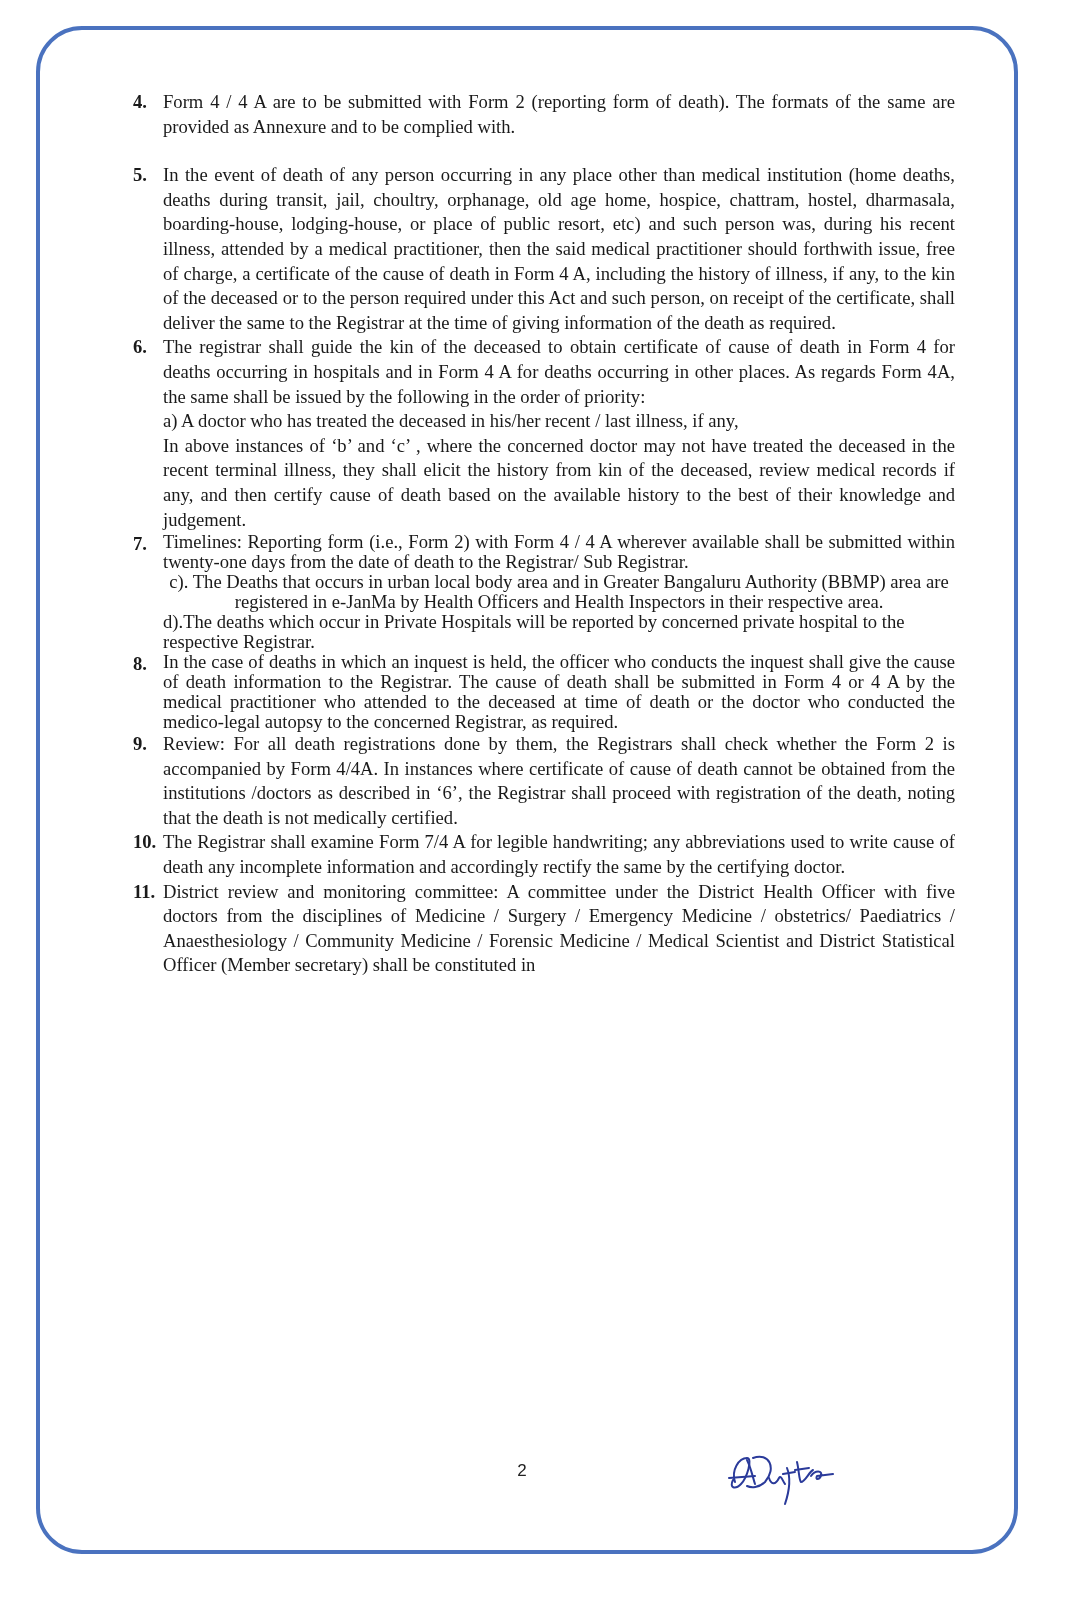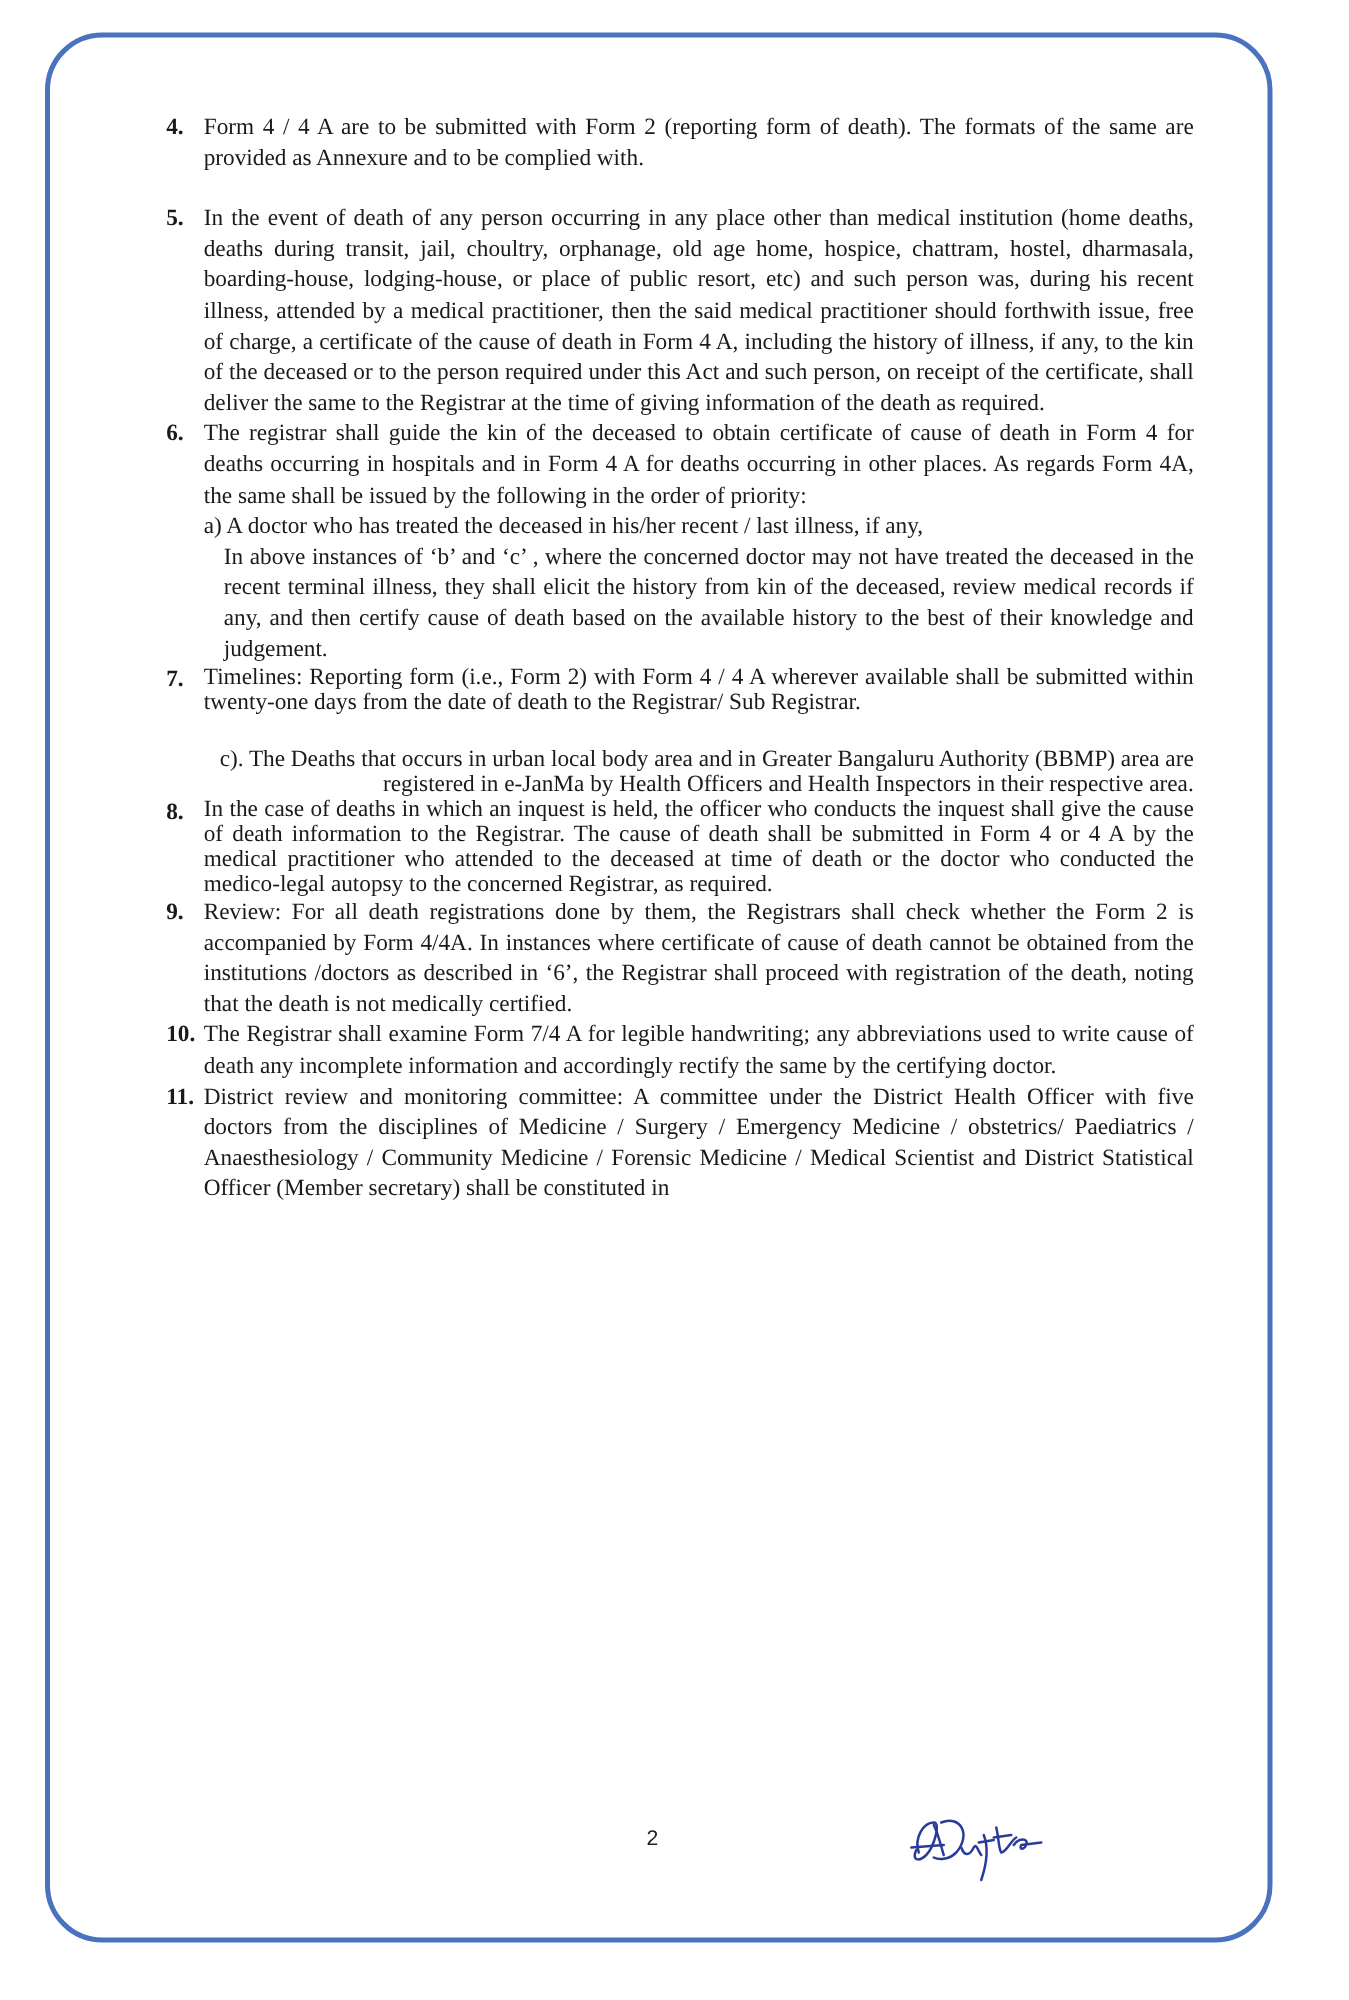--- a/index.html
+++ b/index.html
@@ -49,29 +49,30 @@
     <div class="body">
         <p>In the event of death of any person occurring in any place other than medical institution (home deaths, deaths during transit, jail, choultry, orphanage, old age home, hospice, chattram, hostel, dharmasala, boarding-house, lodging-house, or place of public resort, etc) and such person was, during his recent illness, attended by a medical practitioner, then the said medical practitioner should forthwith issue,  free of charge, a certificate of the cause of death in Form 4 A, including the history of illness, if any, to the kin of the deceased or to the person required under this Act and such person, on receipt of the certificate, shall deliver the same to the Registrar at the time of giving information of the death as required.</p>
       </div>
   </div>
 
   <div class="item">
     <span class="num">6.</span>
     <div class="body">
       <p>The registrar shall guide the kin of the deceased to obtain certificate of cause of death in Form 4 for deaths occurring in hospitals and in Form 4 A for deaths occurring in other places. As regards Form 4A, the same shall be issued by  the following in the order of priority:</p>
       <p class="sub">a) A doctor who has treated the deceased in his/her recent / last illness, if any,</p>
-      <p class="note" style="margin-left:16px;">In above instances of ‘b’ and ‘c’ , where the concerned doctor may not have treated the deceased in the recent terminal illness, they shall elicit the history from kin of the deceased, review medical records if any, and then certify cause of death based on the available history to the best of their knowledge and judgement.</p>
+      <p class="note" style="margin-left:0;">In above instances of ‘b’ and ‘c’ , where the concerned doctor may not have treated the deceased in the recent terminal illness, they shall elicit the history from kin of the deceased, review medical records if any, and then certify cause of death based on the available history to the best of their knowledge and judgement.</p>
     </div>
   </div>
 
   <div class="item wide">
     <span class="num">7.</span>
     <div class="body">
       <p>Timelines: Reporting form (i.e., Form 2) with Form 4 / 4 A wherever available shall be submitted within twenty-one days from the date of death to the Registrar/ Sub Registrar.</p>
-      <p class="sub" style="text-align:right;margin-top:26px;">c). The Deaths that occurs in urban local body area and in Greater Bangaluru Authority (BBMP) area are registered in e-JanMa by Health Officers and Health Inspectors in their respective area.</p>
+      <p class="sub" style="text-align:center;">c). The Deaths that occurs in urban local body area and in Greater Bangaluru Authority (BBMP) area are registered in e-JanMa by Health Officers and Health Inspectors in their respective area.</p>
+      <p class="sub" style="text-align:left;">d).The deaths which occur in Private Hospitals will be reported by concerned private hospital to the respective Registrar.</p>
     </div>
   </div>
 
   <div class="item wide">
     <span class="num">8.</span>
     <div class="body">
         <p>In the case of deaths in which an inquest is held, the officer who conducts the inquest shall give the cause of death information to the Registrar. The cause of death shall be submitted in Form 4 or 4 A by the medical practitioner who attended to the deceased at time of death or the doctor who conducted the medico-legal autopsy to the concerned Registrar, as required.</p>
       </div>
   </div>
 

